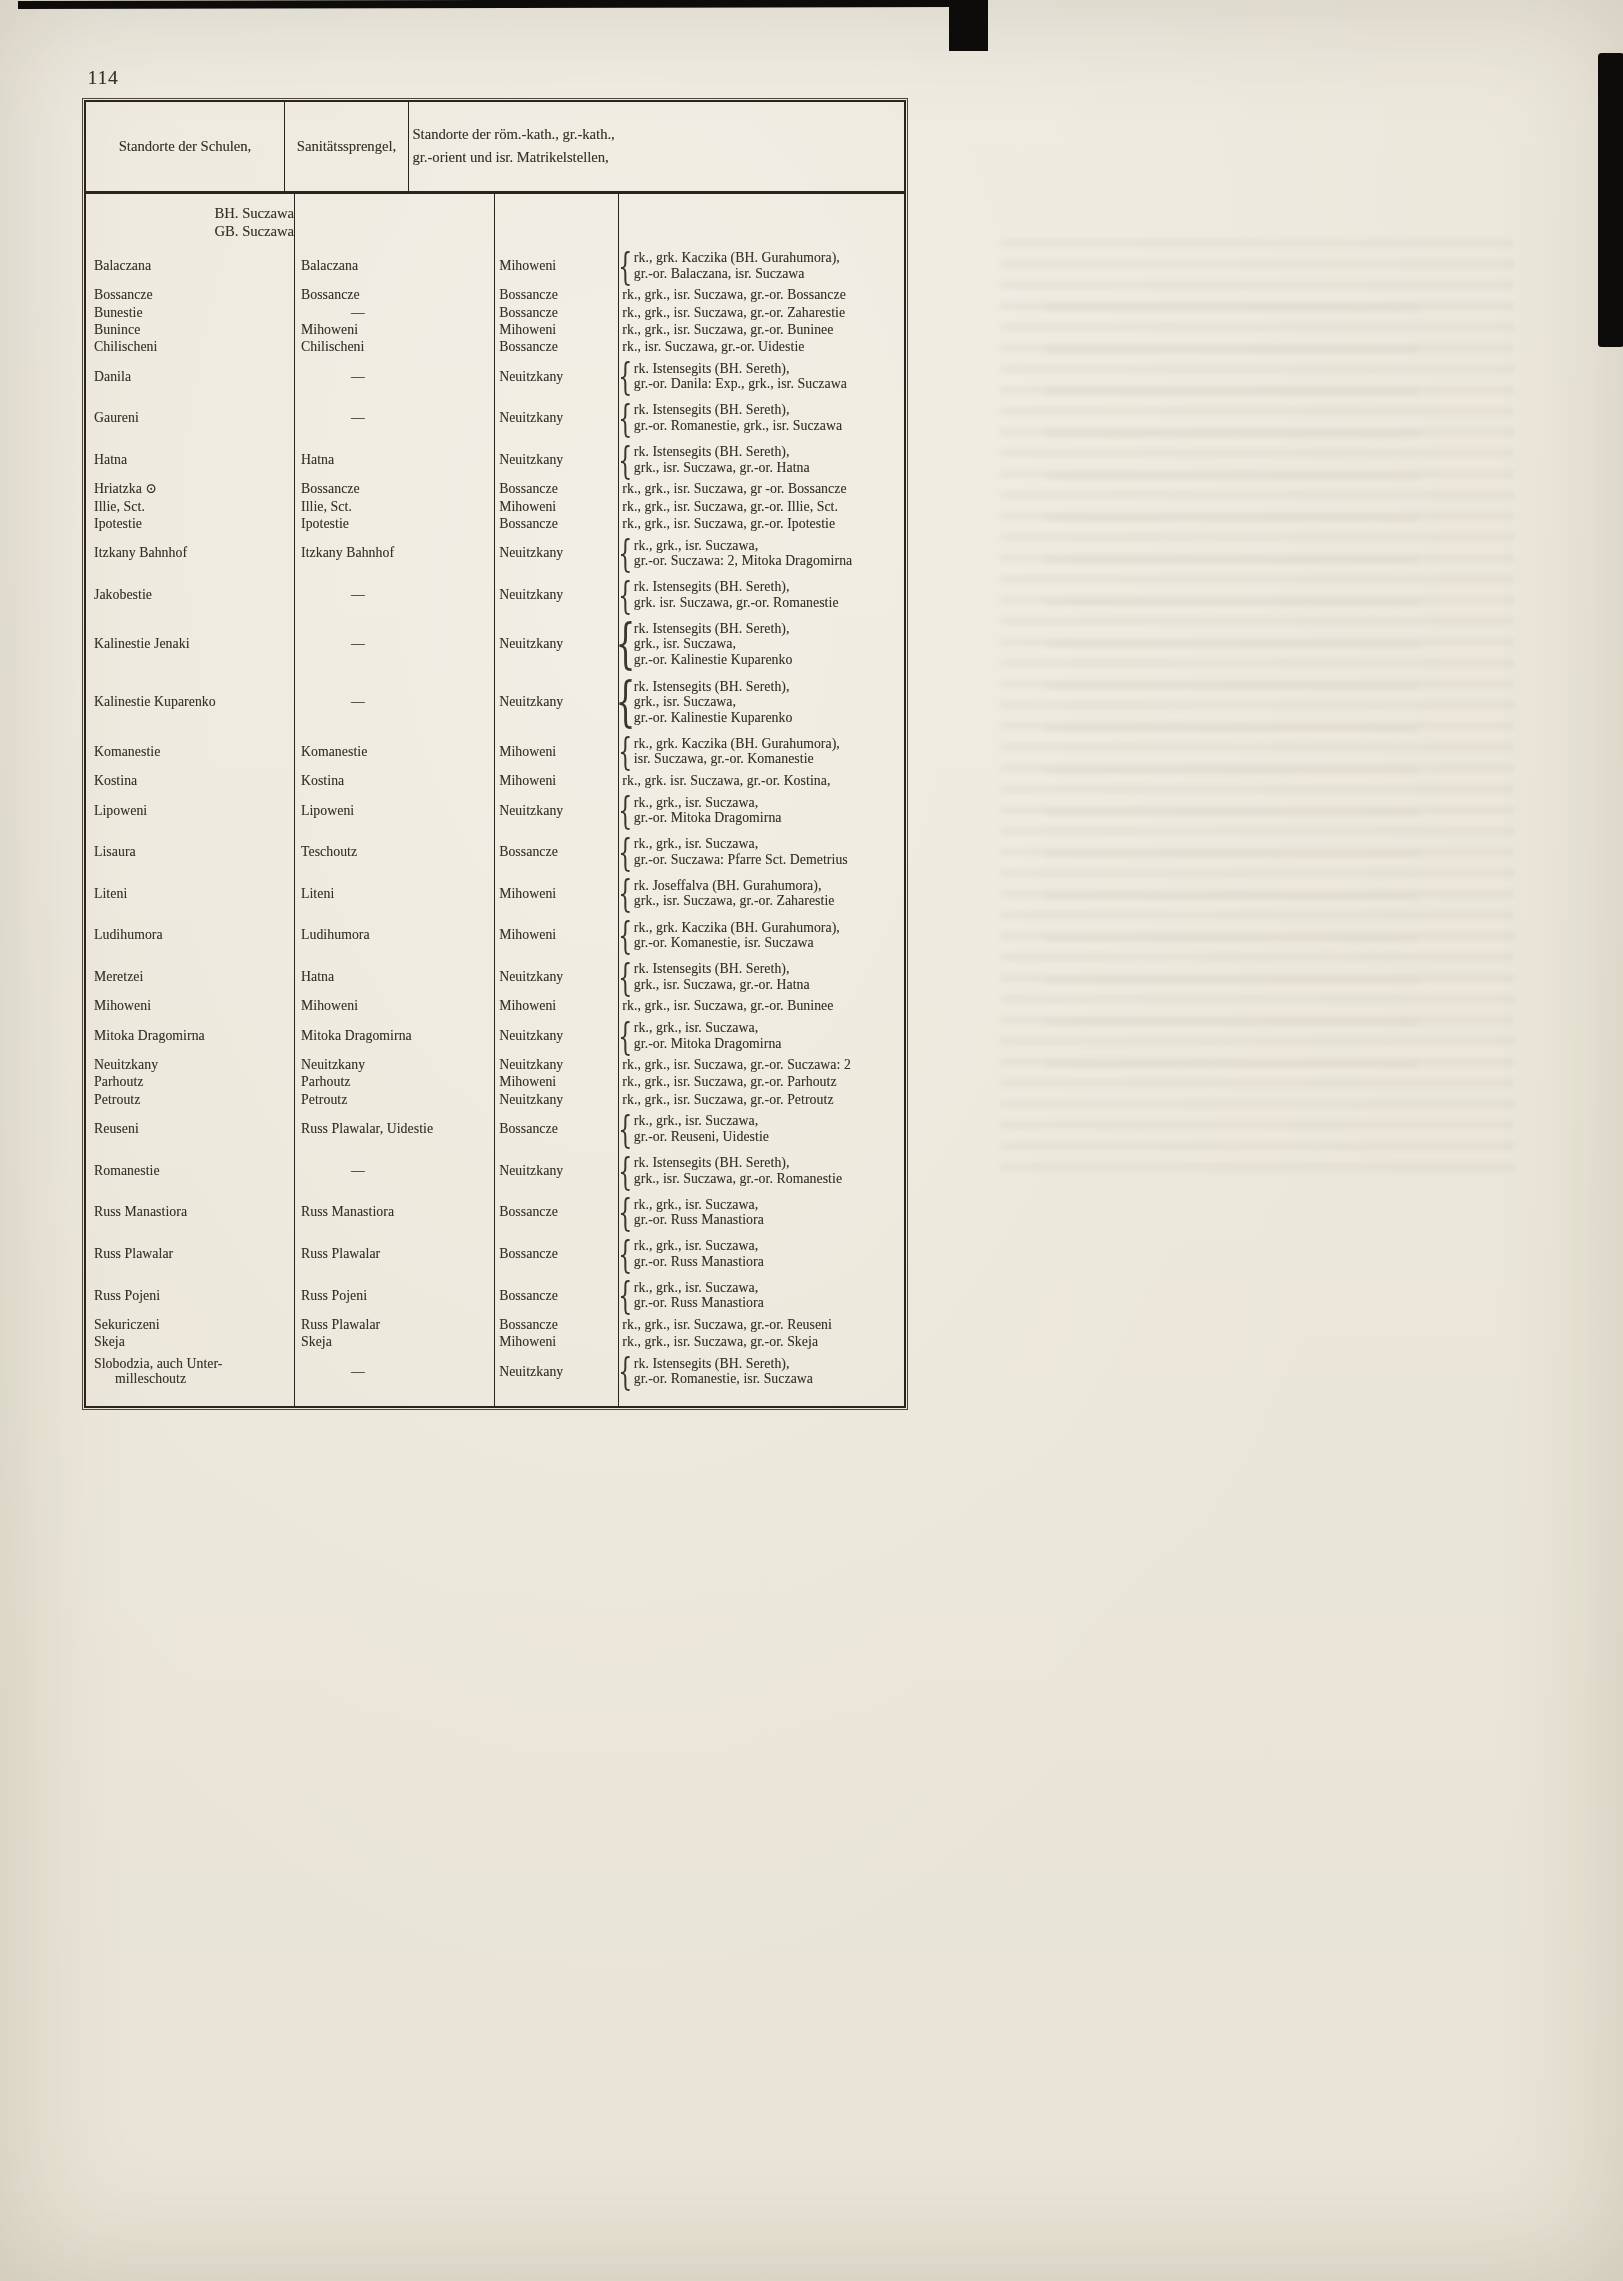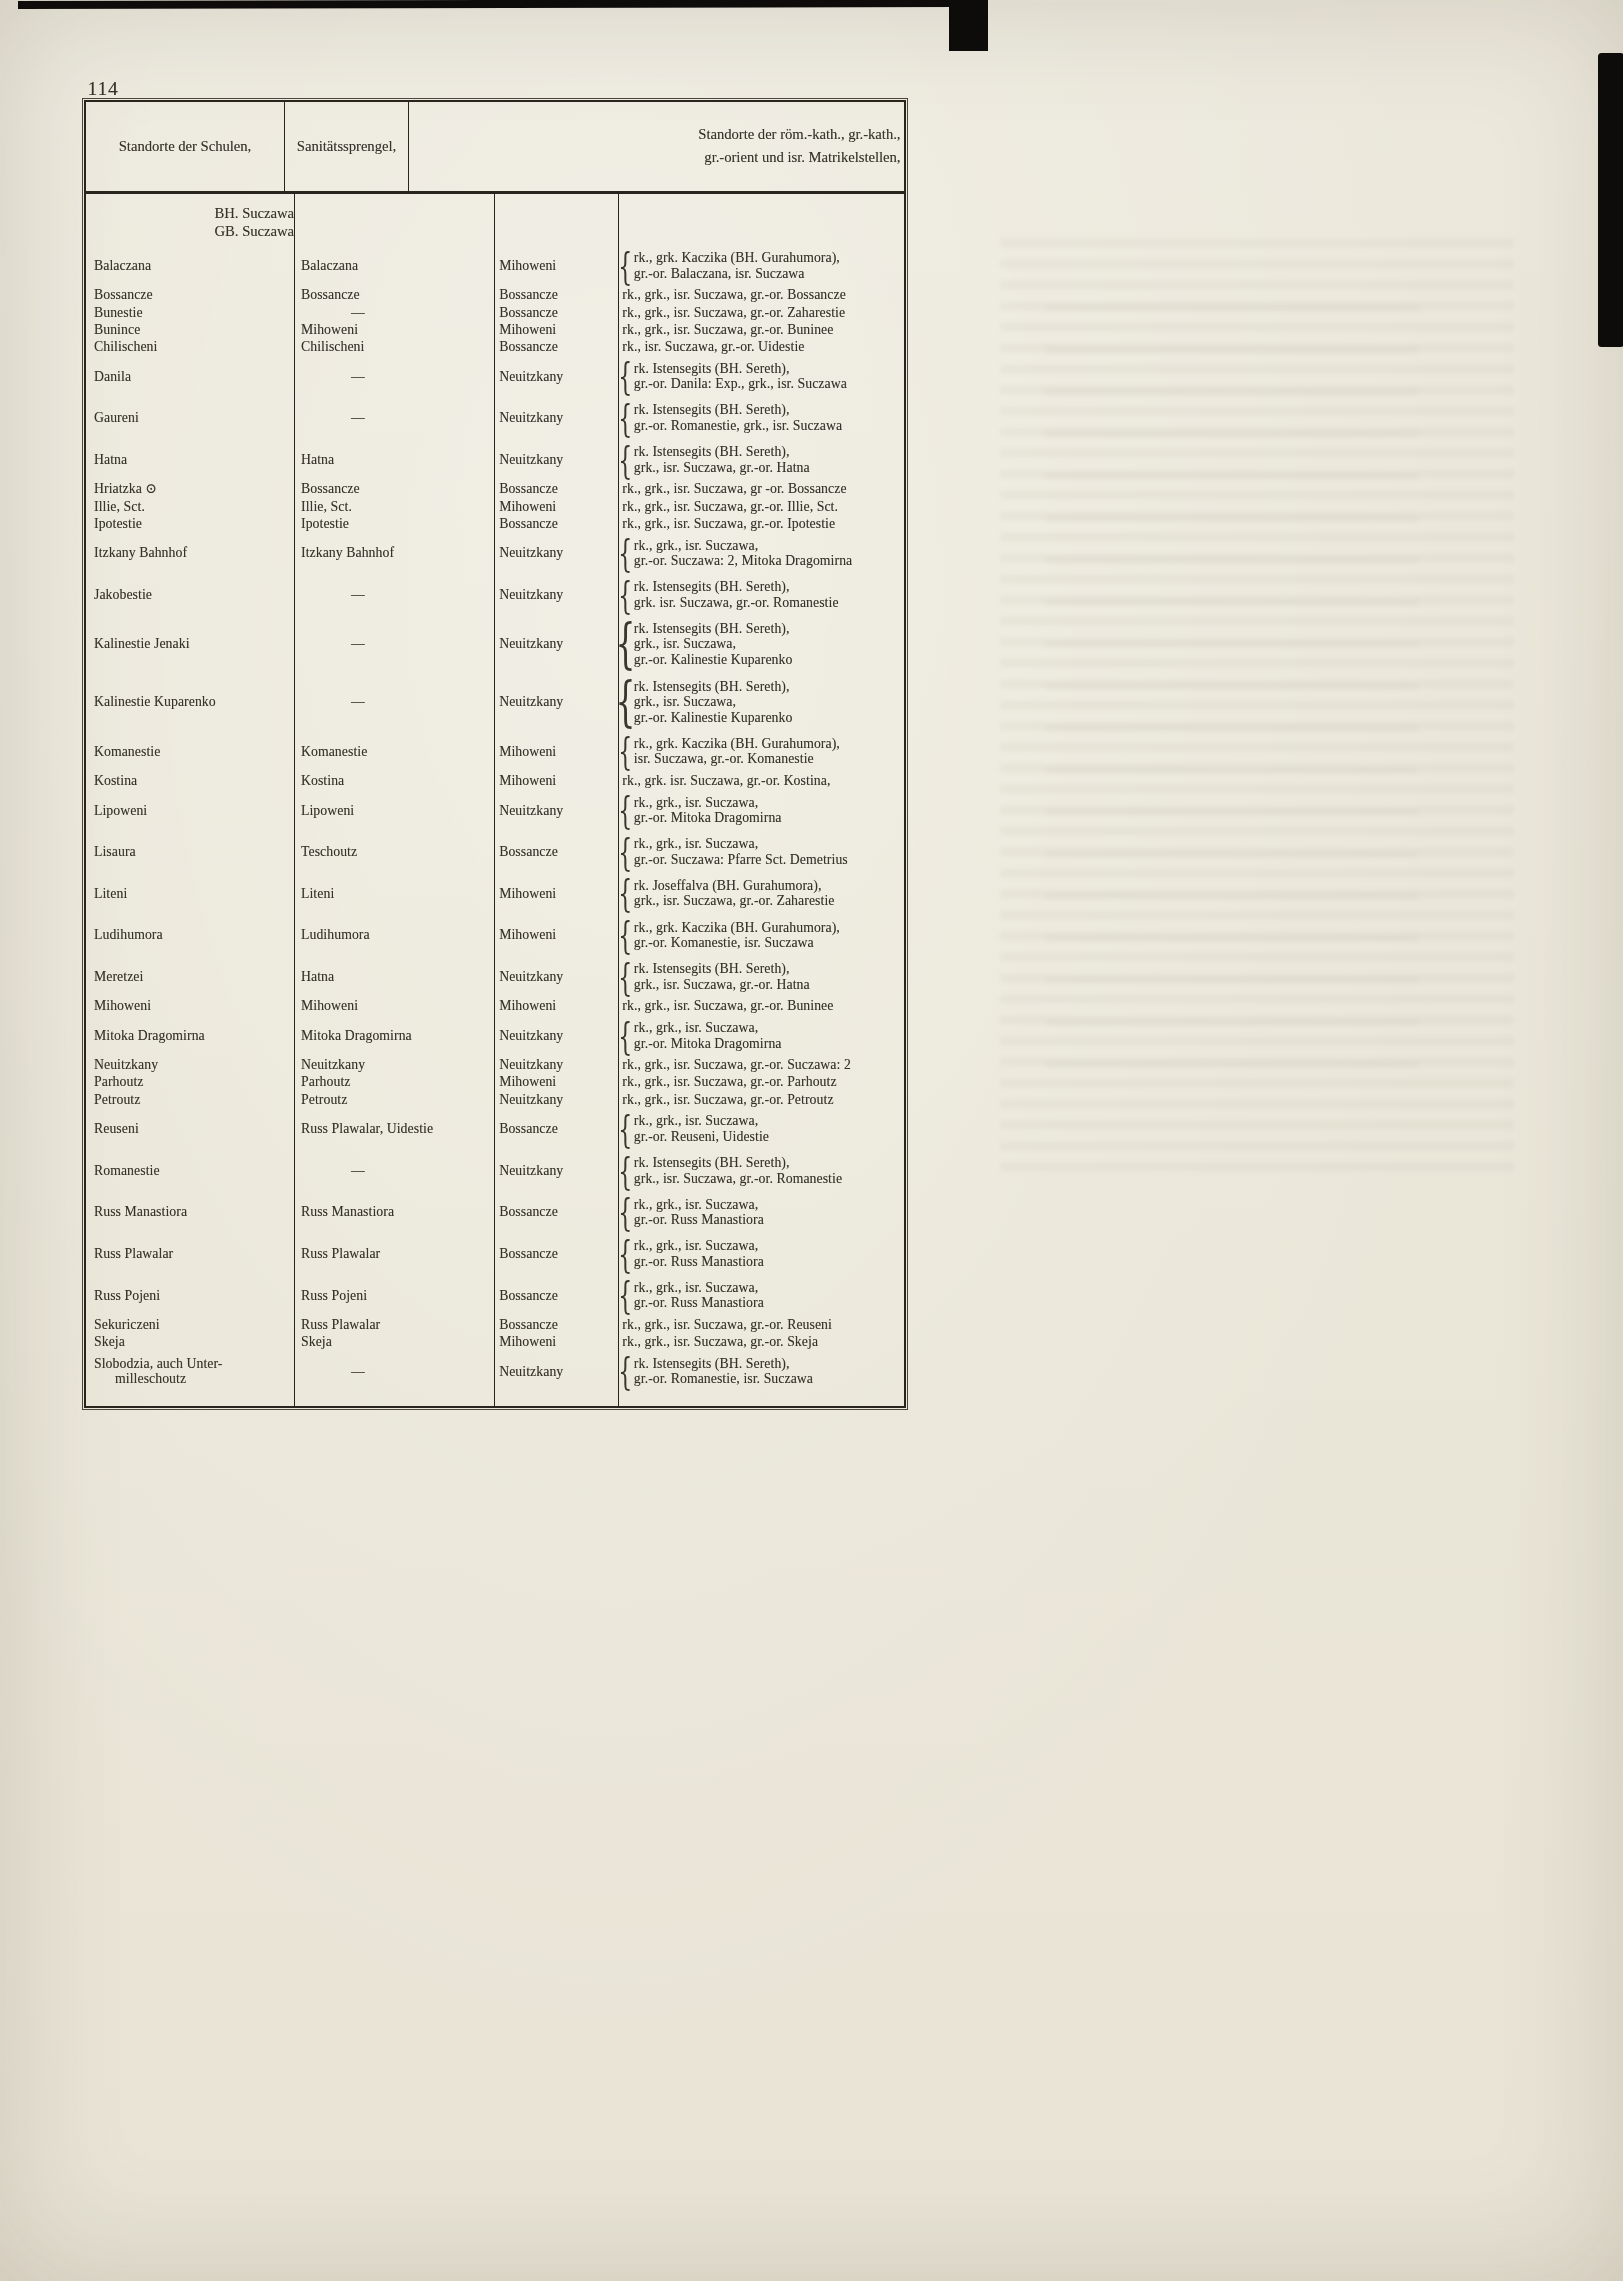--- a/index.html
+++ b/index.html
@@ -22,37 +22,37 @@
   .art-right-strip { left:1598px; top:53px; width:26px; height:294px; border-radius:3.5px; }
   
   .bleed { position:absolute; pointer-events:none; filter:blur(2.7px); opacity:.55; }
   .bleed-a { left:1000px; top:239px; width:514px; height:940px;
     background:repeating-linear-gradient(180deg, rgba(118,109,92,0.10) 0 8px, rgba(0,0,0,0) 8px 21px); }
   .bleed-b { left:1046px; top:293px; width:372px; height:798px;
     background:repeating-linear-gradient(180deg, rgba(0,0,0,0) 0 11.5px, rgba(118,109,92,0.07) 11.5px 18.6px, rgba(0,0,0,0) 18.6px 42px); }
 
   .content { position:absolute; left:84px; top:57px; width:825px; }
   .page-head { position:relative; height:32px; }
-  .page-num { position:absolute; left:3.5px; top:21px; font-size:19.5px; letter-spacing:0.9px; }
+  .page-num { position:absolute; left:3.5px; top:10px; font-size:19.5px; letter-spacing:0.9px; }
   .page-title { display:block; text-align:center; font-weight:bold; font-size:20.4px; letter-spacing:0.6px; padding-top:1.8px; }
 
   .gaz-table {
     margin-top:10.6px; width:822px;
     border:2.7px solid #29251e;
     outline:1.1px solid #4c463a; outline-offset:1.8px;
   }
   .thead { display:flex; border-bottom:2.7px solid #29251e; font-size:14.6px; line-height:18.6px; }
   .th-col1 { width:208px; border-right:1.3px solid #29251e; display:flex; flex-direction:column;
              justify-content:center; align-items:center; text-align:center; gap:6.2px; padding:8.9px 3.5px; }
   .th-col1 .b { font-weight:bold; letter-spacing:0.2px; }
   .th-right { flex:1; display:flex; flex-direction:column; }
   .th-top { display:flex; min-height:90px; border-bottom:1.3px solid #29251e; }
   .th-c2 { width:199px; border-right:1.3px solid #29251e; display:flex; align-items:center; justify-content:center; text-align:center; padding:3.5px; }
   .th-c3 { width:124px; border-right:1.3px solid #29251e; display:flex; align-items:center; justify-content:center; padding:3.5px; }
-  .th-c4 { flex:1; display:flex; flex-direction:column; justify-content:center; align-items:flex-end; text-align:center; gap:4.4px; padding:3.5px; }
+  .th-c4 { flex:1; display:flex; flex-direction:column; justify-content:center; align-items:flex-start; text-align:center; gap:4.4px; padding:3.5px; }
   .th-note { min-height:41px; display:flex; align-items:center; justify-content:center; font-size:14.6px; }
 
   .tbody { position:relative; padding:5.3px 0 14px; font-size:13.7px; }
   .vline { position:absolute; top:0; bottom:0; width:1.3px; background:#29251e; }
   .v1 { left:208px; } .v2 { left:408px; } .v3 { left:532px; }
 
   .group-head { width:208px; text-align:right; padding:6.2px 0 4.4px; font-size:14.6px; line-height:17.7px; }
 
   .trow { display:flex; align-items:center; padding:0.9px 0; }
   .trow.braced { padding:1.8px 0; }

